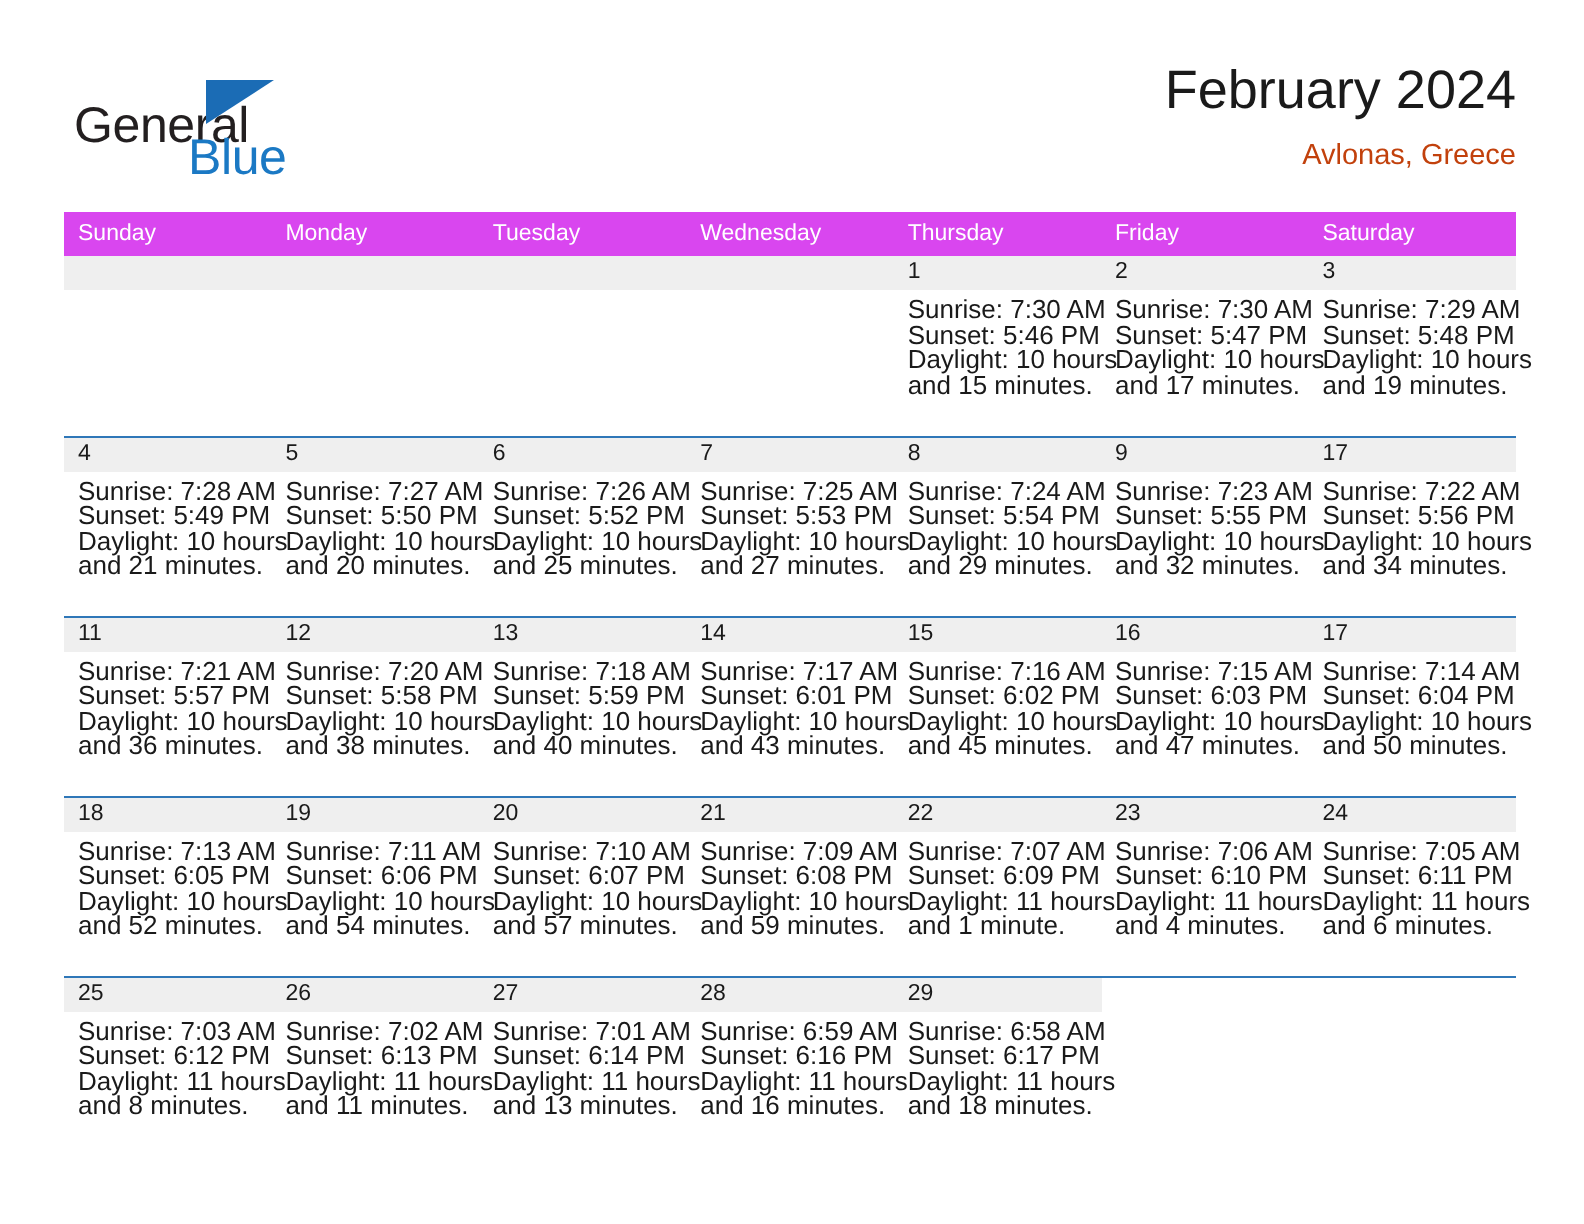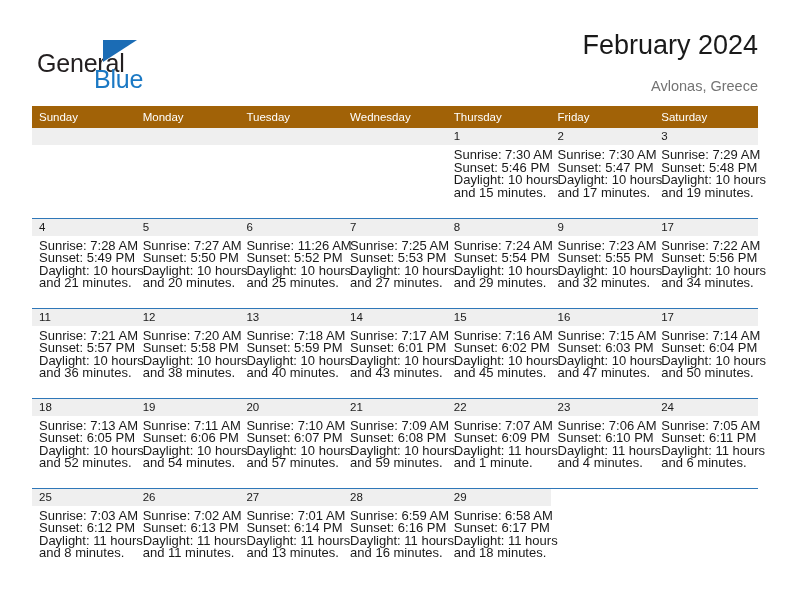--- a/index.html
+++ b/index.html
@@ -72,37 +72,37 @@
   }
   .cal-title {
     font-size: 27px;
     color: #1a1a1a;
     line-height: 34px;
     white-space: nowrap;
     margin-left: 10px;
   }
   .cal-subtitle {
     font-size: 14.5px;
-    color: #737373;
+    color: #c2410c;
     line-height: 20px;
-    margin-top: 14px;
+    margin-top: 6px;
     white-space: nowrap;
   }
 
   
   .calendar {
     position: absolute;
     left: 32px;
     top: 106px;
     width: 726px;
     border-collapse: collapse;
     table-layout: fixed;
   }
   .calendar th {
-    background: #a16207;
+    background: #d946ef;
     color: #ffffff;
     font-size: 11.5px;
     font-weight: normal;
     text-align: left;
     padding: 5px 0 5px 7px;
     height: 19px;
     box-sizing: border-box;
   }
   .calendar td {
     vertical-align: top;
@@ -255,21 +255,21 @@
             <div class="daybody">
               <div>Sunrise: 7:27 AM</div>
               <div>Sunset: 5:50 PM</div>
               <div>Daylight: 10 hours</div>
               <div>and 20 minutes.</div>
             </div>
           </td>
           <td>
             <div class="daynum">6</div>
             <div class="daybody">
-              <div>Sunrise: 11:26 AM</div>
+              <div>Sunrise: 7:26 AM</div>
               <div>Sunset: 5:52 PM</div>
               <div>Daylight: 10 hours</div>
               <div>and 25 minutes.</div>
             </div>
           </td>
           <td>
             <div class="daynum">7</div>
             <div class="daybody">
               <div>Sunrise: 7:25 AM</div>
               <div>Sunset: 5:53 PM</div>

